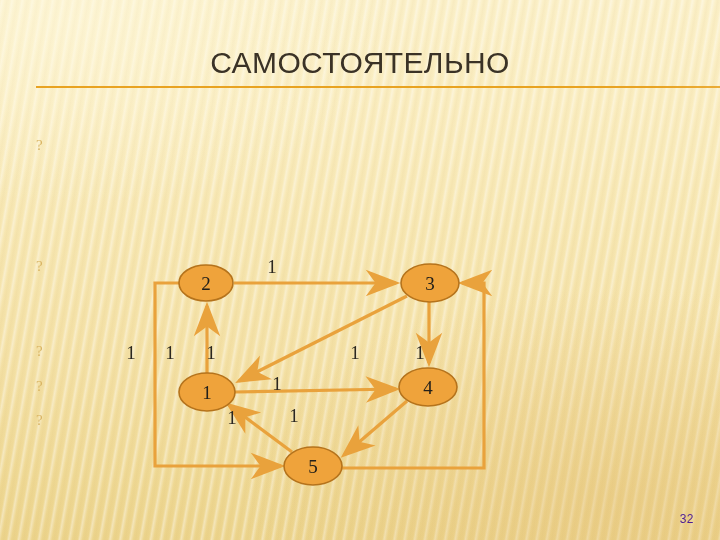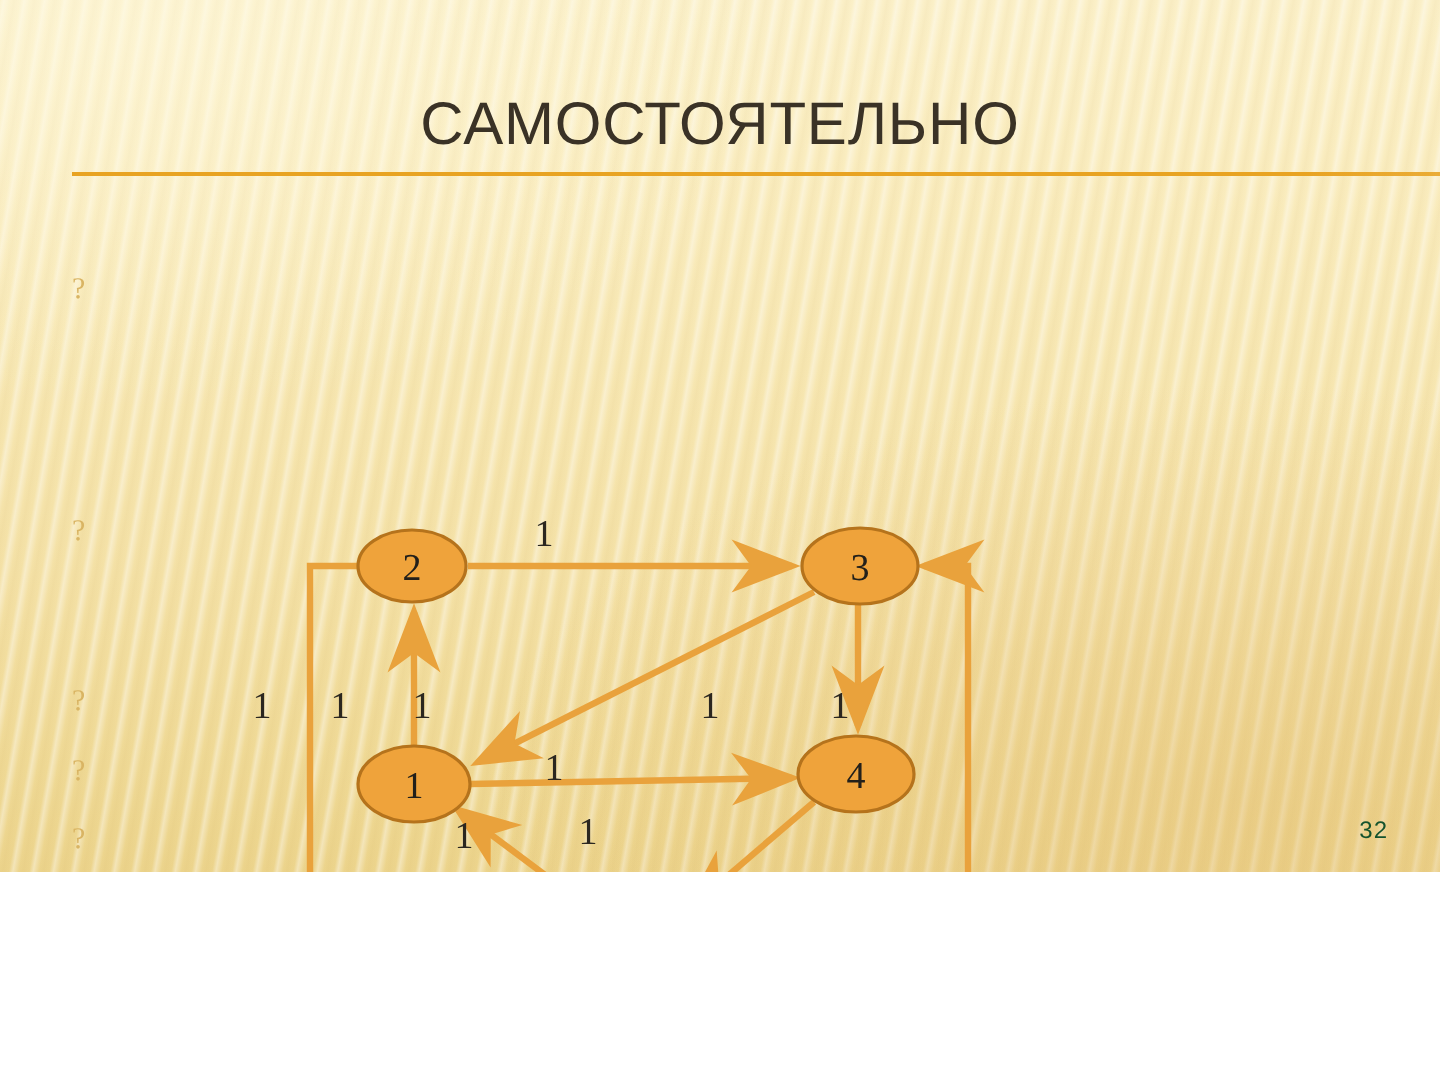--- a/index.html
+++ b/index.html
@@ -9,21 +9,21 @@
   body {
     width: 720px;
     height: 540px;
     overflow: hidden;
     font-family: "Liberation Sans", sans-serif;
   }
 
   #slide {
     position: relative;
     width: 720px;
-    height: 436px;
+    height: 540px;
     background-color: #f6e6b4;
     overflow: hidden;
   }
 
   
   #bg-base {
     position: absolute;
     inset: 0;
     background:
       linear-gradient(180deg,
@@ -117,21 +117,21 @@
     font-size: 19px;
     fill: #2b2720;
   }
 
   
   #slide-number {
     position: absolute;
     right: 26px;
     bottom: 14px;
     font-size: 12px;
-    color: #14532d;
+    color: #4c1d95;
     letter-spacing: 0.5px;
   }
 </style>
 </head>
 <body>
 
 <div id="slide">
 
   <div id="bg-base"></div>
   <div id="bg-stripes"></div>

